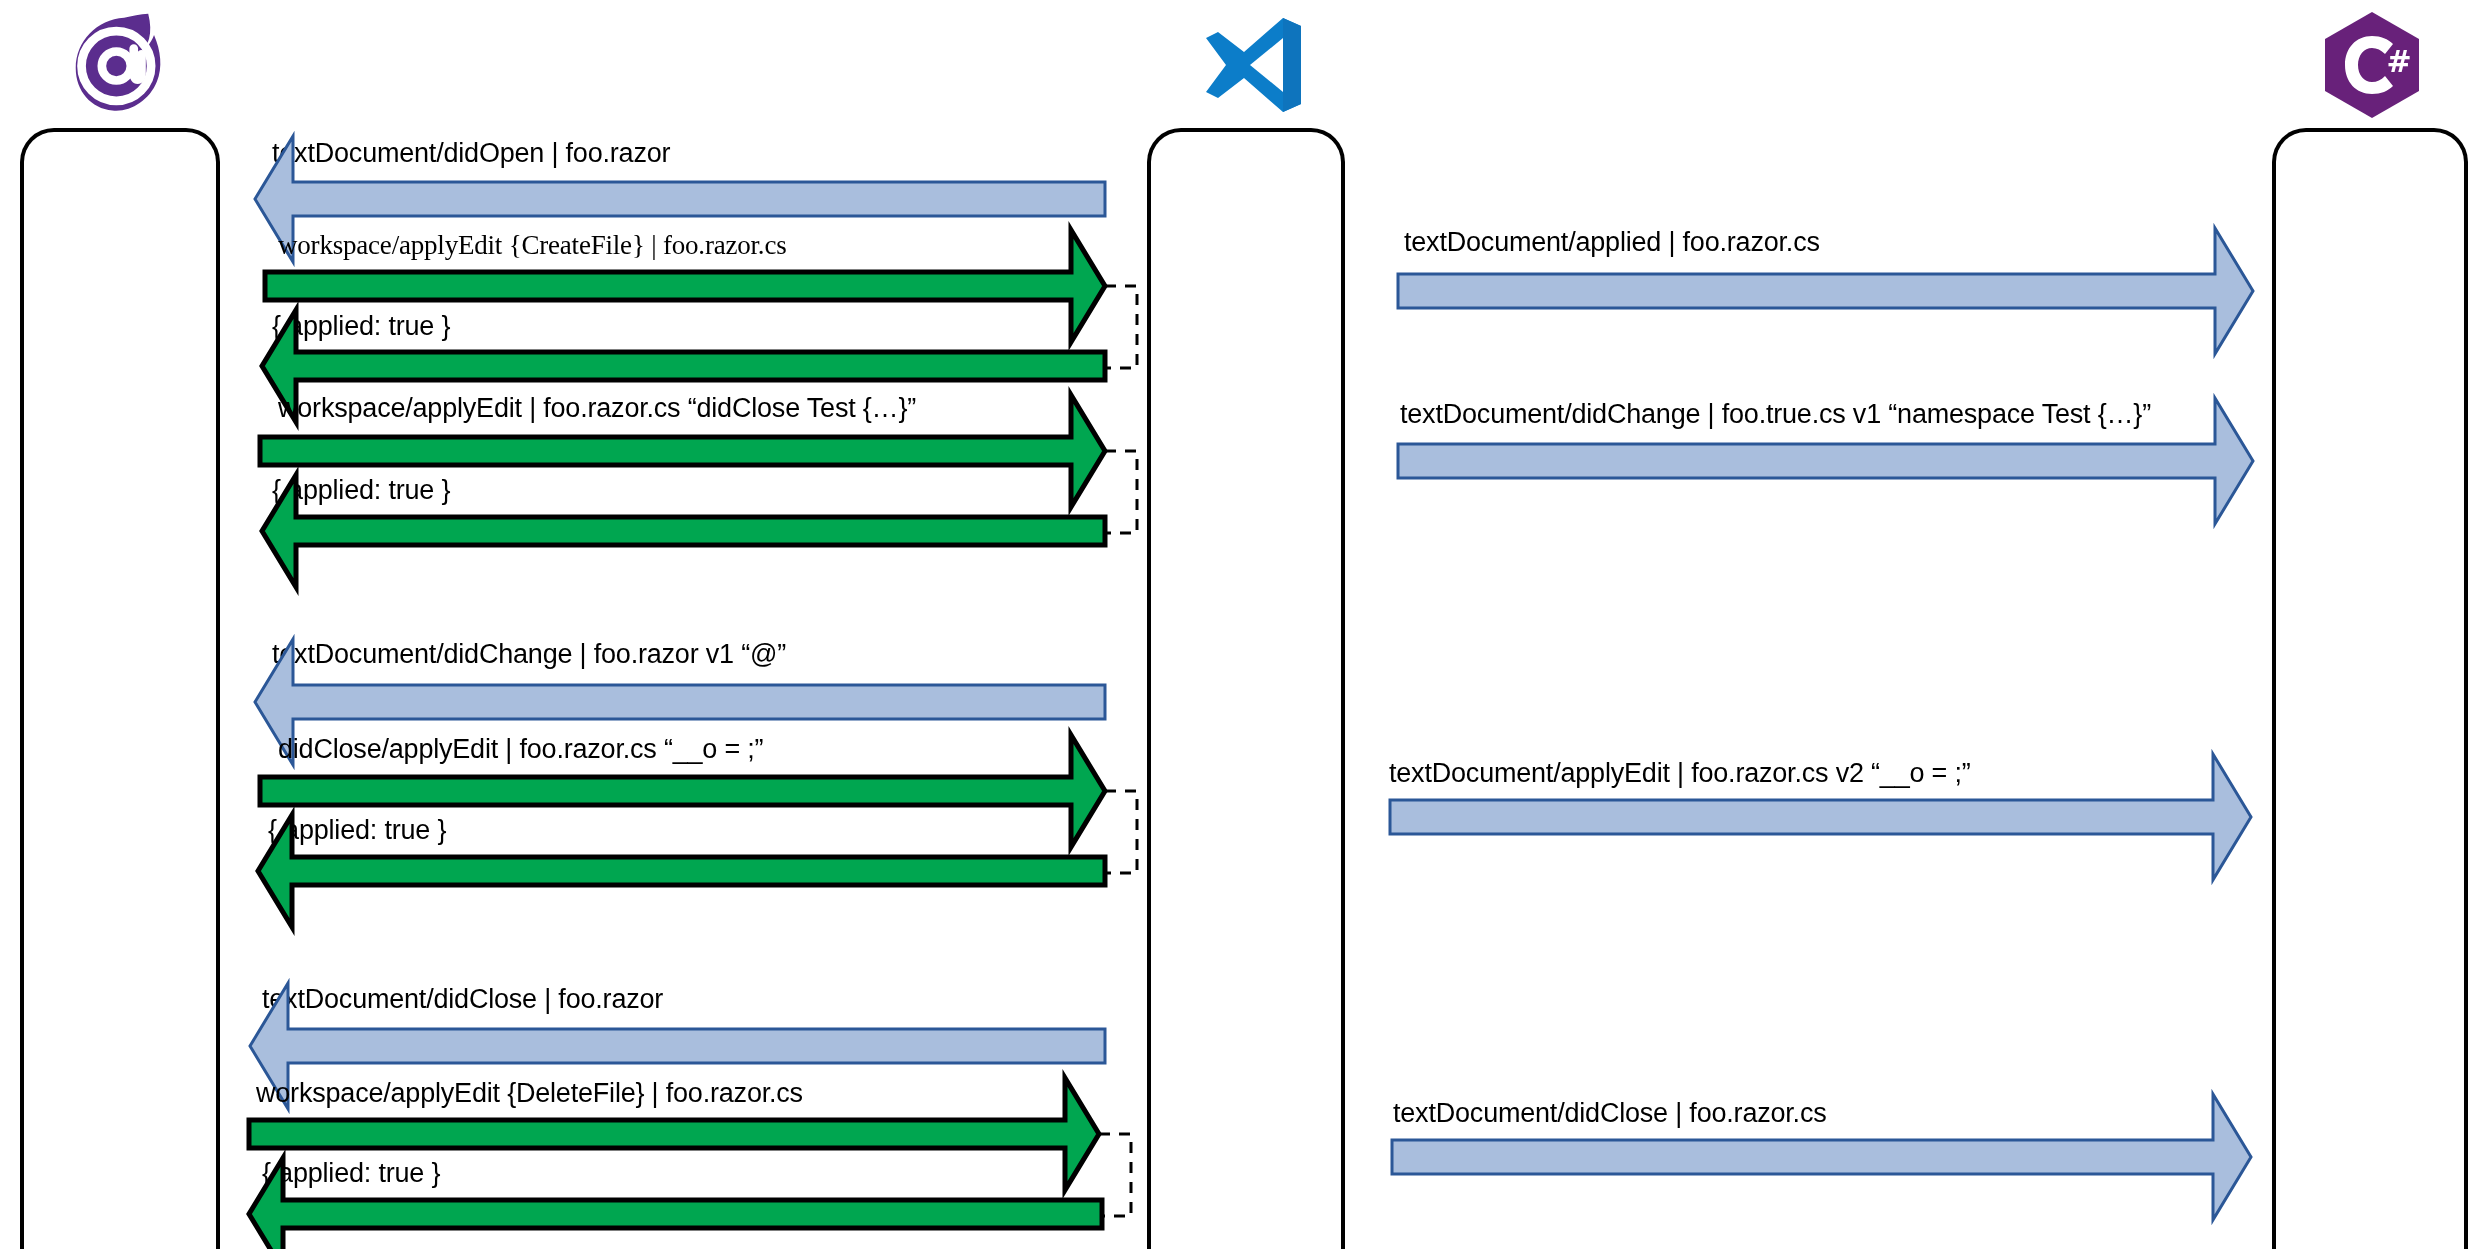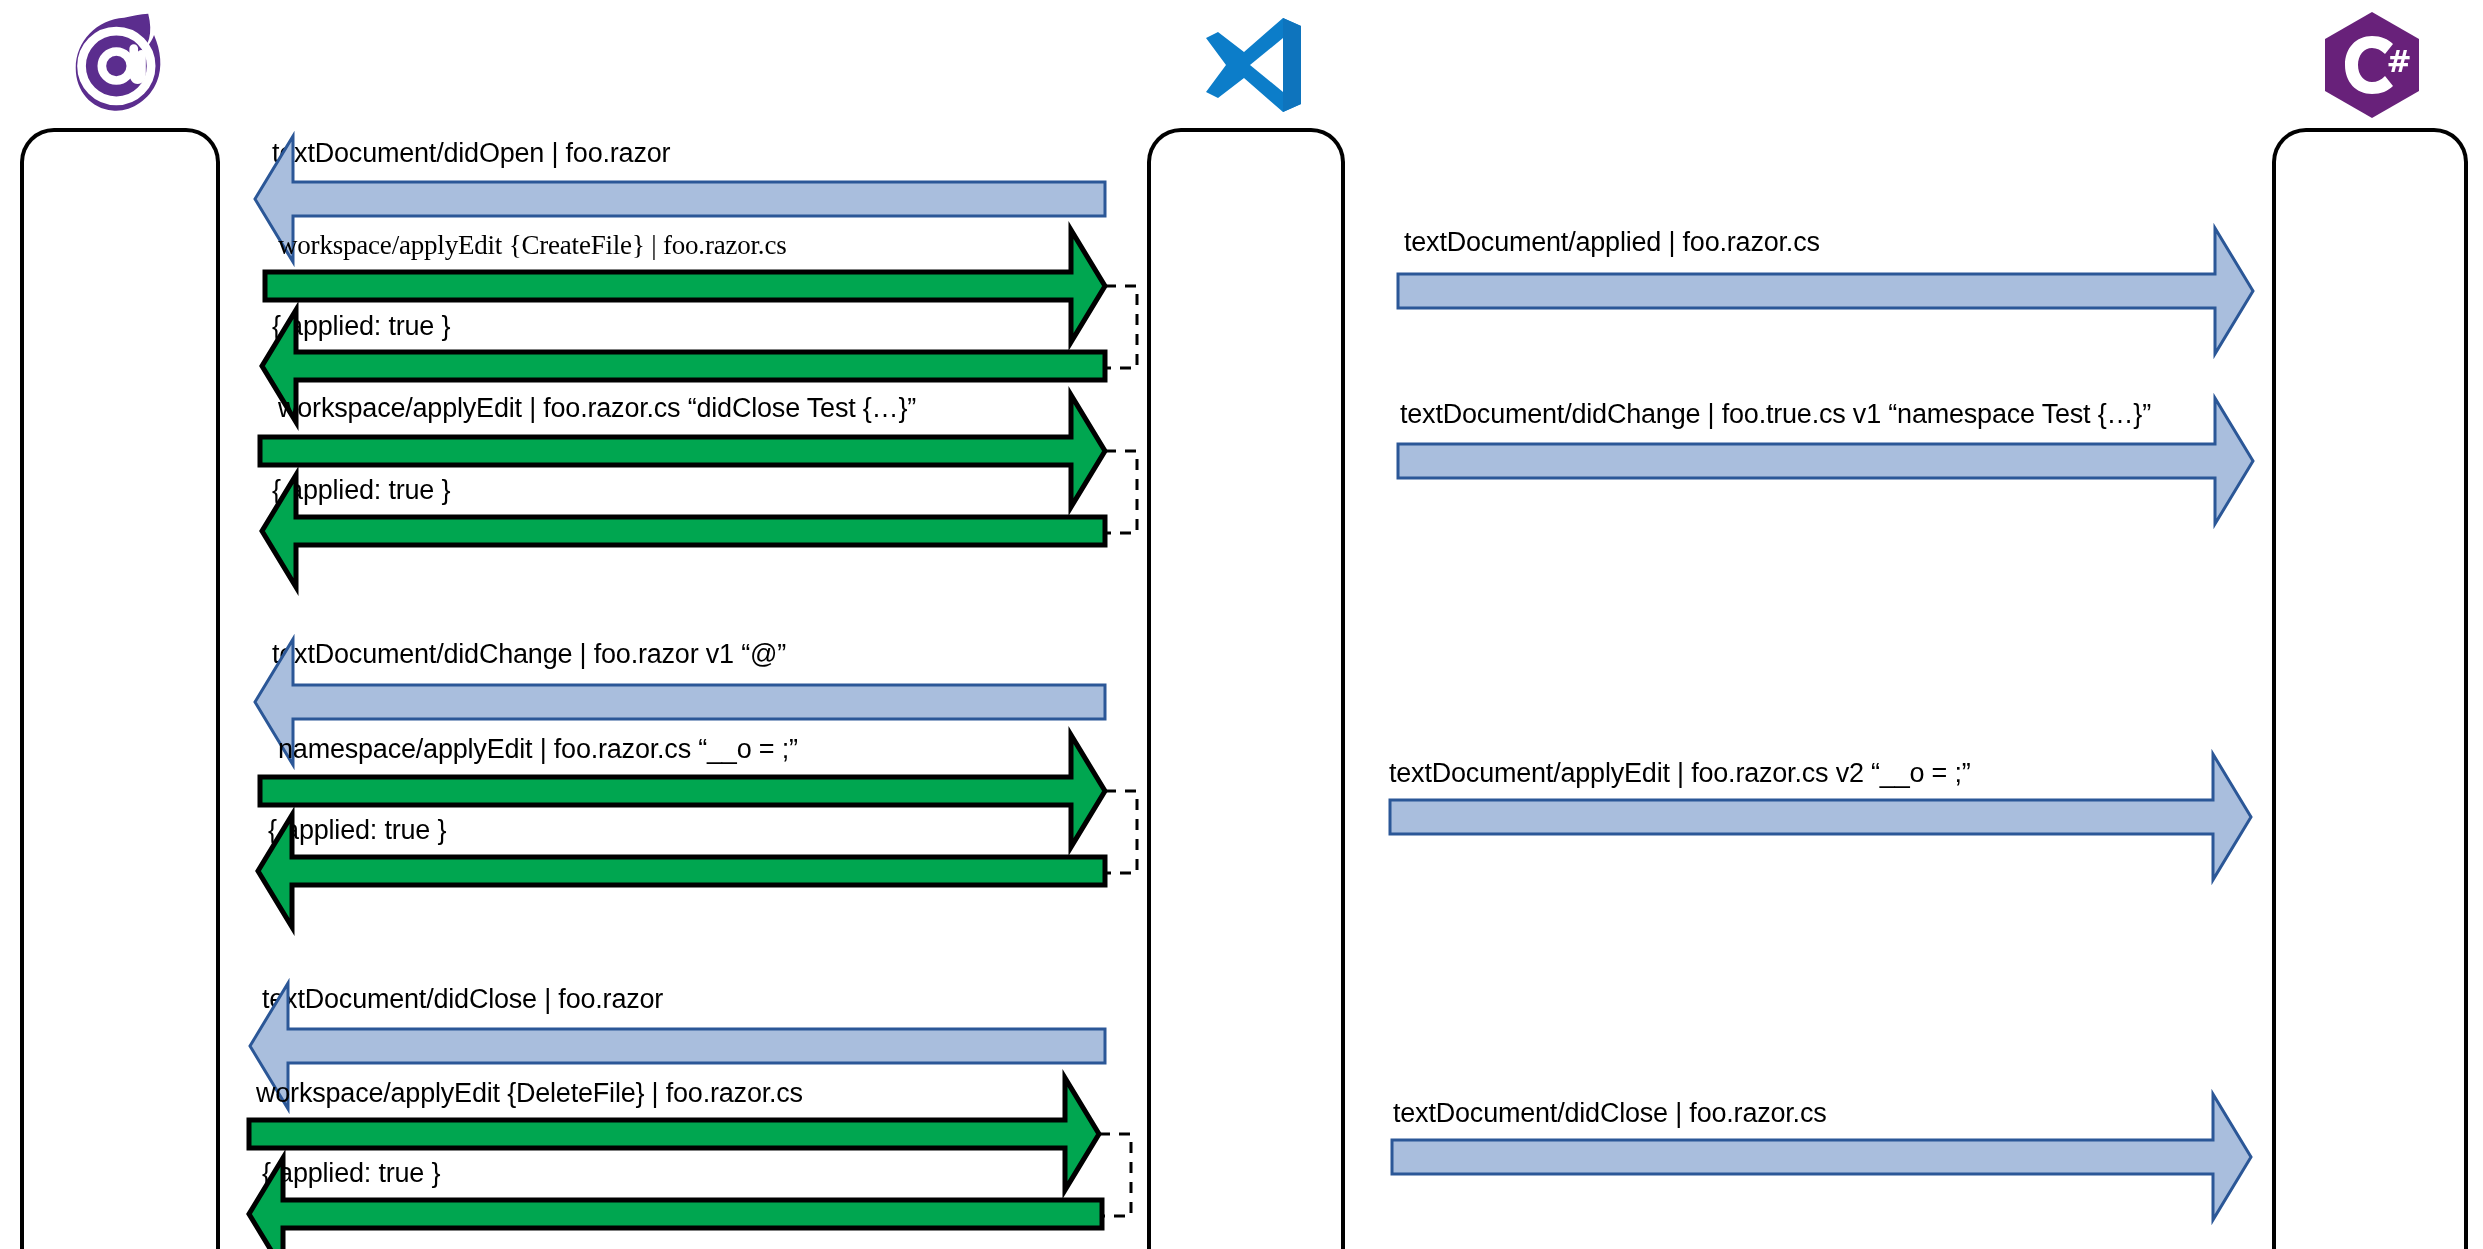--- a/index.html
+++ b/index.html
@@ -116,21 +116,21 @@
           <path d="M843 0 L34 0 L34 -42 L0 14 L34 70 L34 28 L843 28 Z" fill="#00A650" stroke="#000000" stroke-width="5" stroke-linejoin="miter"></path>
         </svg>
       </div>
       <div>
         <div class="msg-label" style="left: 272px; top: 641px;">textDocument/didChange | foo.razor v1 “@”</div>
         <svg class="arrow-svg" width="902" height="86" viewBox="-26 -26 902 86" style="left: 229px; top: 659px;">
           <path d="M850 0 L38 0 L38 -45.900000000000006 L0 17 L38 79.9 L38 34 L850 34 Z" fill="#A9BEDD" stroke="#2B5797" stroke-width="3" stroke-linejoin="miter"></path>
         </svg>
       </div>
       <div>
-        <div class="msg-label" style="left: 278px; top: 736px;">namespace/applyEdit | foo.razor.cs  “__o = ;”</div>
+        <div class="msg-label" style="left: 278px; top: 736px;">didClose/applyEdit | foo.razor.cs  “__o = ;”</div>
         <svg class="arrow-svg" width="897" height="80" viewBox="-26 -26 897 80" style="left: 234px; top: 751px;">
           <path d="M0 0 L811 0 L811 -42 L845 14 L811 70 L811 28 L0 28 Z" fill="#00A650" stroke="#000000" stroke-width="5" stroke-linejoin="miter"></path>
         </svg>
         <svg class="bracket-svg" width="52" height="90" style="left: 1101px; top: 787px;">
           <path d="M4 4 L36 4 L36 86 L4 86" fill="none" stroke="#000000" stroke-width="3" stroke-dasharray="11 9"></path>
         </svg>
       </div>
       <div>
         <div class="msg-label" style="left: 268px; top: 817px;">{ applied: true }</div>
         <svg class="arrow-svg" width="899" height="80" viewBox="-26 -26 899 80" style="left: 232px; top: 831px;">

